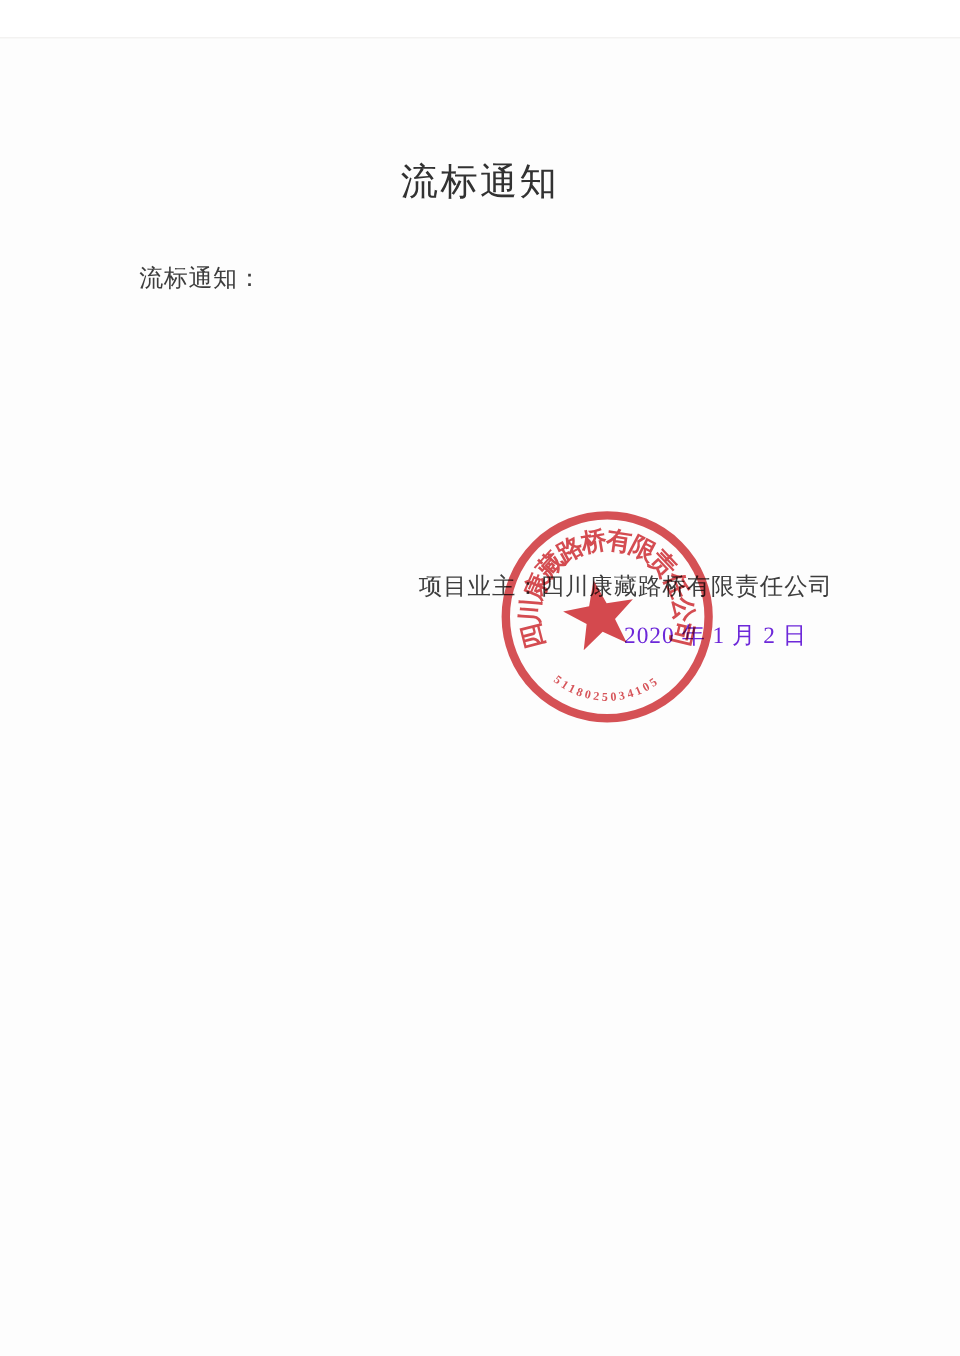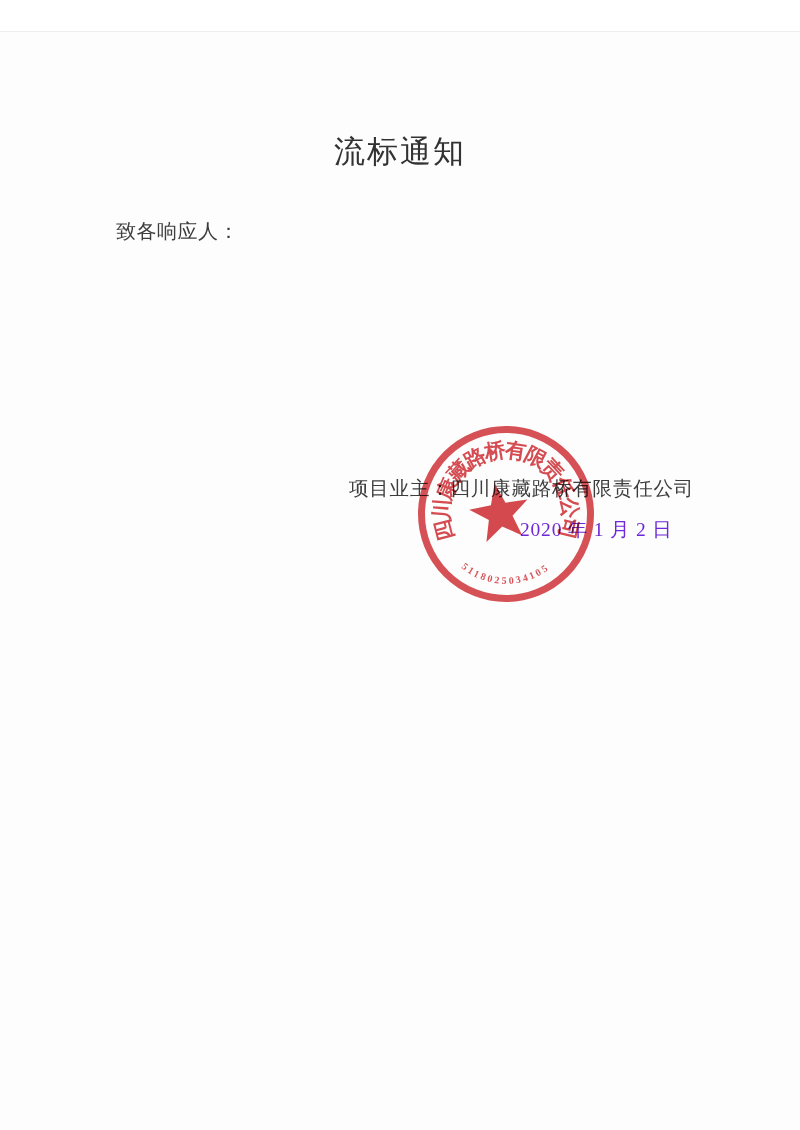--- a/index.html
+++ b/index.html
@@ -87,21 +87,21 @@
     font-weight: 600;
   }
 </style>
 </head>
 <body>
 
 <div class="page">
 
   <h1 class="doc-title">流标通知</h1>
 
-  <div class="salutation">致各响应人：</div>
+  <div class="salutation">流标通知：</div>
 
 
   <div class="signature-line">
     <span>项目业主：</span><span>四川康藏路桥有限责任公司</span>
   </div>
 
   <div class="date-line">2020 年 1 月 2 日</div>
 
   <div class="seal">
     <svg width="190" height="190" viewBox="0 0 190 190" xmlns="http://www.w3.org/2000/svg">

